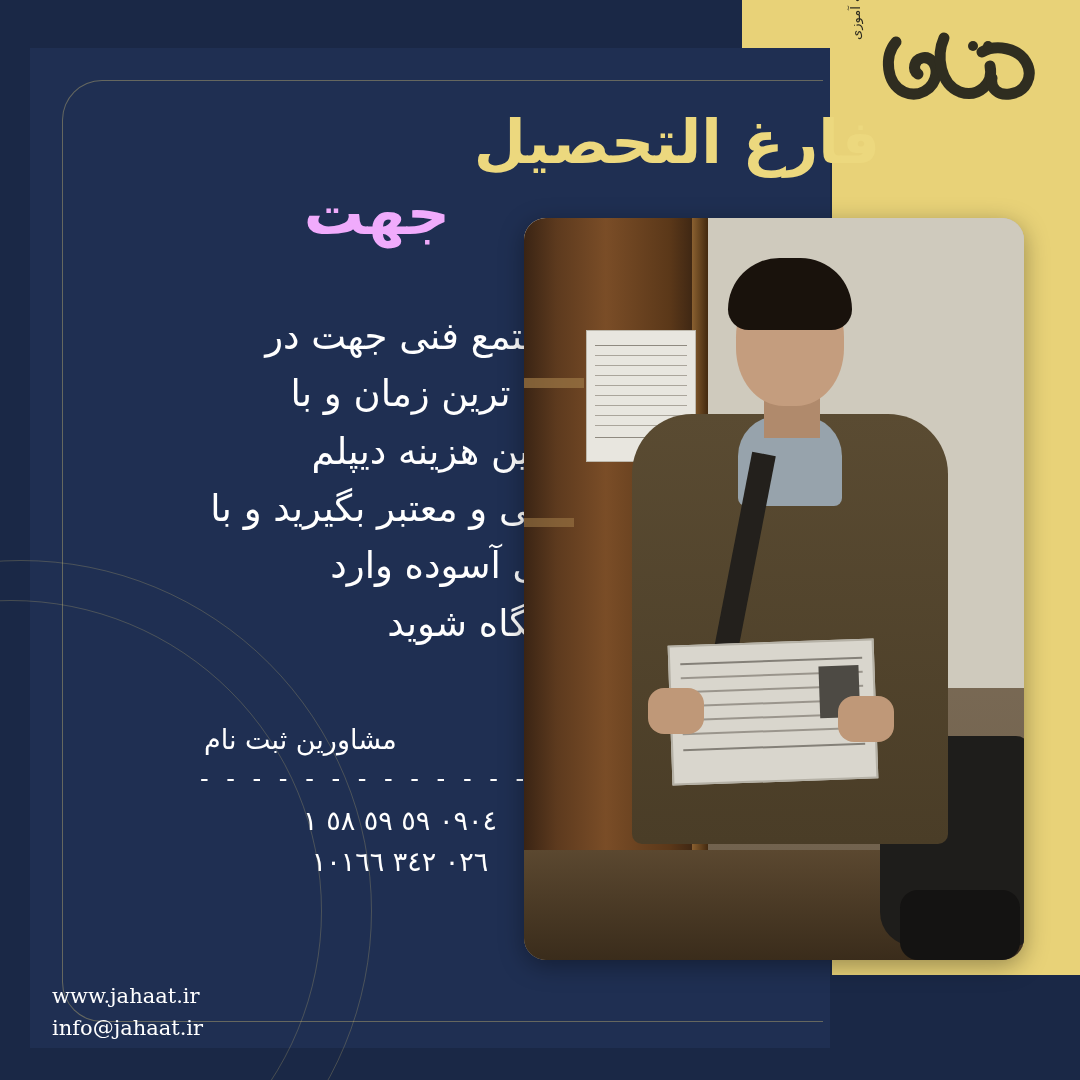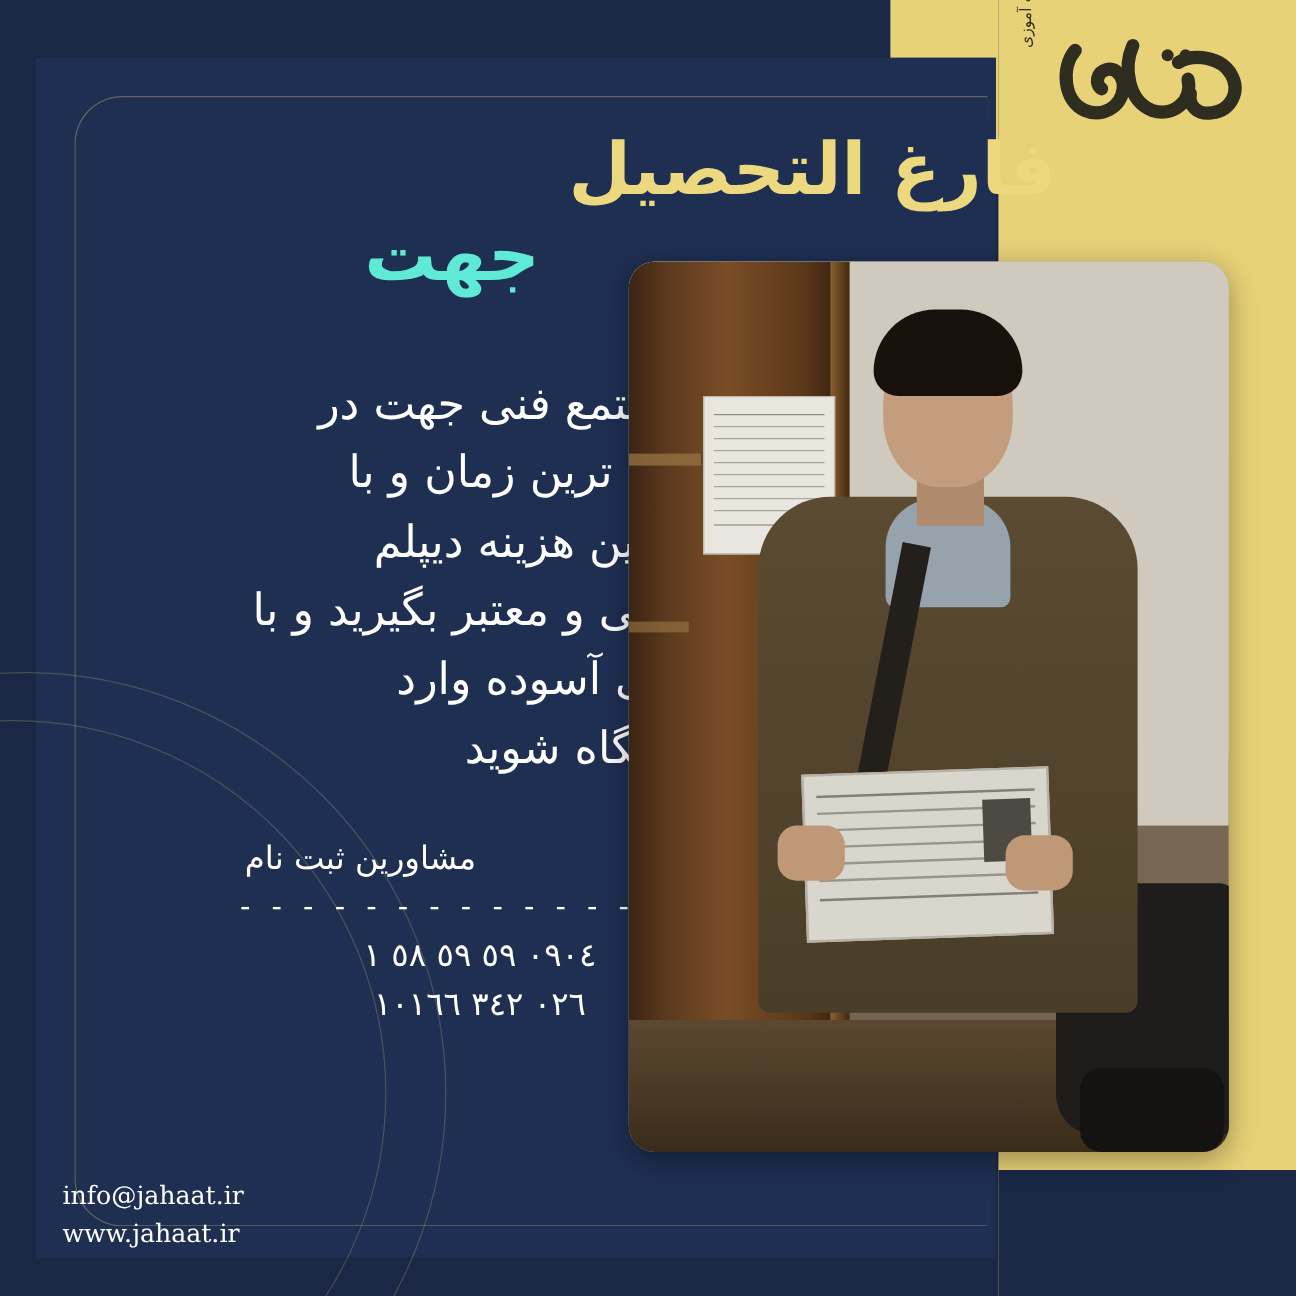--- a/index.html
+++ b/index.html
@@ -129,21 +129,21 @@
     font-size: 60px;
     font-weight: bold;
     color: #ecd87e;
     line-height: 1.15;
     letter-spacing: -1px;
   }
   .headline .line2 {
     display: block;
     font-size: 60px;
     font-weight: bold;
-    color: #5eead4;
+    color: #f0abfc;
     line-height: 1.2;
     margin-right: 430px;
   }
 
   
   .body-text {
     position: absolute;
     top: 308px;
     right: 480px;
     width: 400px;
@@ -151,21 +151,21 @@
     direction: rtl;
     color: #ffffff;
     font-size: 37px;
     line-height: 1.55;
     font-weight: 500;
   }
 
   
   .advisors {
     position: absolute;
-    top: 700px;
+    top: 724px;
     right: 480px;
     width: 400px;
     text-align: left;
     direction: rtl;
   }
   .advisors-label {
     color: #ffffff;
     font-size: 27px;
     text-align: left;
     padding-left: 4px;
@@ -382,22 +382,22 @@
   <div class="body-text">با مجتمع فنی جهت در کوتاه ترین زمان و با کمترین هزینه دیپلم رسمی و معتبر بگیرید و با خیالی آسوده وارد دانشگاه شوید</div>
 
   <div class="advisors">
     <div class="advisors-label">مشاورین ثبت نام</div>
     <div class="dash-divider">- - - - - - - - - - - - - -</div>
     <div class="phone">٠٩٠٤ ٥٩ ٥٩ ٥٨ ١</div>
     <div class="phone">٠٢٦ ٣٤٢ ١٠١٦٦</div>
   </div>
 
   <div class="footer">
+    <div>www.jahaat.ir</div>
     <div>info@jahaat.ir</div>
-    <div>www.jahaat.ir</div>
   </div>
 
   <div class="photo">
     <div class="ph-wall"></div>
     <div class="ph-wall-white"></div>
     <div class="ph-door"></div>
     <div class="ph-door-edge"></div>
     <div class="ph-shelf"></div>
     <div class="ph-shelf2"></div>
     <div class="ph-paper"></div>

